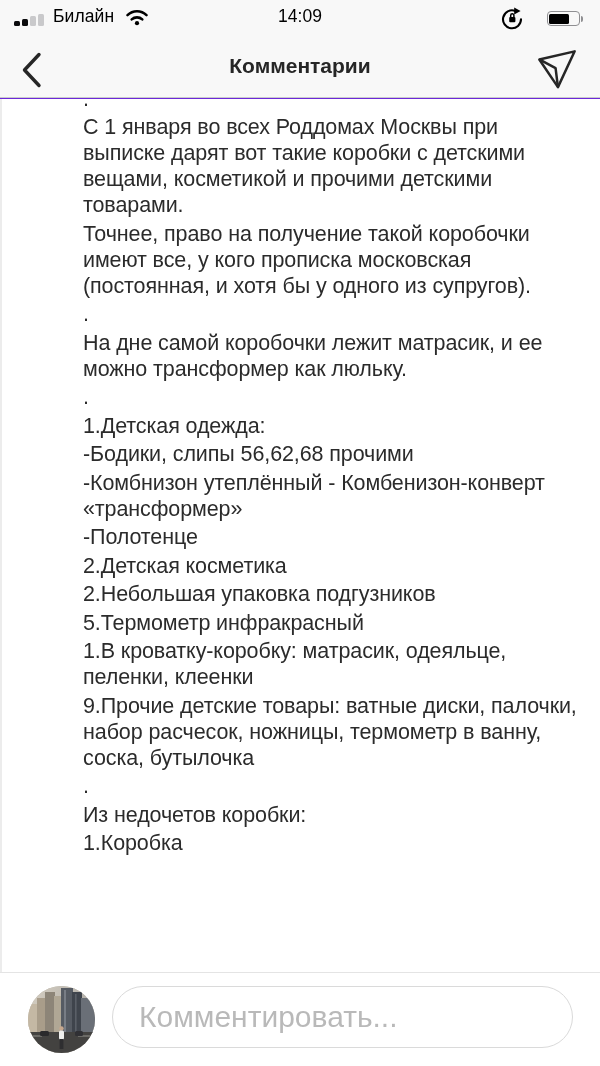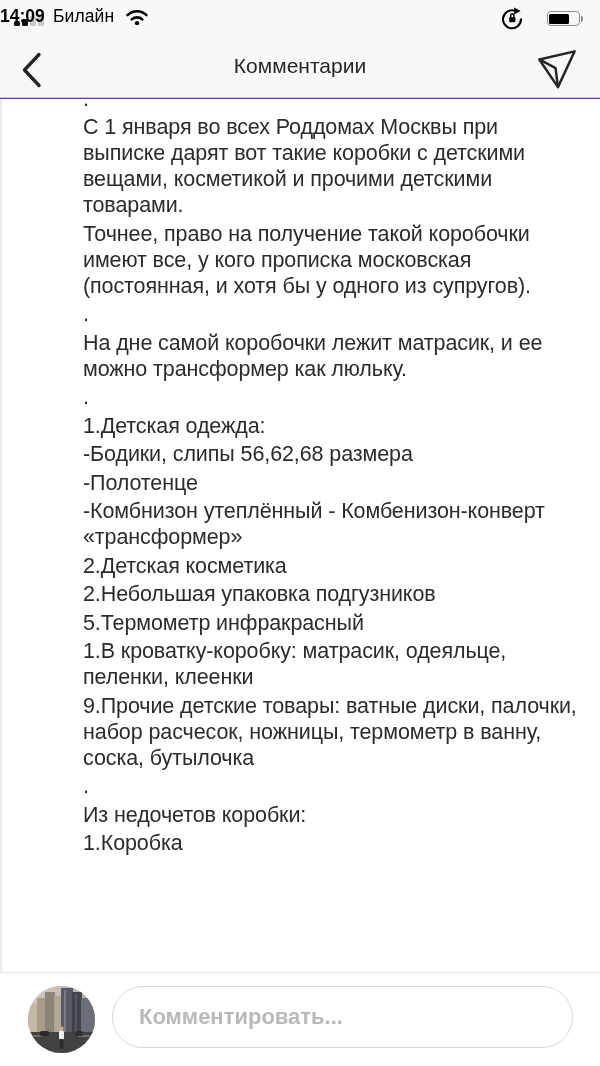--- a/index.html
+++ b/index.html
@@ -16,30 +16,30 @@
     position:absolute; top:0; left:0; right:0; height:98px;
     background:#f8f8f8; border-bottom:1px solid #c9cbcd; z-index:3;
   }
   .status-bar { position:absolute; top:0; left:0; right:0; height:40px; }
   .signal { position:absolute; left:14px; top:13px; display:flex; align-items:flex-end; gap:2.5px; height:13px; }
   .signal .bar { width:5.5px; border-radius:1.5px; background:#c9c9cb; }
   .signal .bar.filled { background:#0b0b0d; }
   .sb1{height:5px;} .sb2{height:7.5px;} .sb3{height:10px;} .sb4{height:12.5px;}
   .carrier { position:absolute; left:53px; top:6px; font-size:17.5px; letter-spacing:0.1px; color:#000; }
   .wifi { position:absolute; left:125px; top:8px; }
-  .clock { position:absolute; left:0; right:0; top:6px; text-align:left; font-size:17.5px; font-weight:700; color:#000; }
+  .clock { position:absolute; left:0; right:0; top:6px; text-align:center; font-size:17.5px; font-weight:400; color:#000; }
   .rot-lock { position:absolute; right:75px; top:6px; }
   .battery { position:absolute; right:17px; top:11px; display:flex; align-items:center; }
   .battery .shell { width:33px; height:15px; border:1.5px solid #8f8f92; border-radius:4px; padding:1.5px; }
   .battery .fill { height:100%; background:#000; border-radius:1.5px; }
   .battery .nub { width:2.5px; height:6px; background:#8f8f92; border-radius:0 2px 2px 0; margin-left:1px; }
 
   .nav-header { position:absolute; top:40px; left:0; right:0; height:58px; }
   .back-btn { position:absolute; left:10px; top:8px; width:44px; height:44px; display:flex; align-items:center; justify-content:center; cursor:pointer; }
-  .nav-title { position:absolute; left:0; right:0; top:14px; text-align:center; font-size:21px; font-weight:400; color:#262626; }
+  .nav-title { position:absolute; left:0; right:0; top:14px; text-align:center; font-size:21px; font-weight:700; color:#262626; }
   .share-btn { position:absolute; right:18px; top:4px; width:50px; height:50px; display:flex; align-items:center; justify-content:center; cursor:pointer; }
 
   
   .comments-area {
     position:absolute; top:99px; left:0; right:0; bottom:94px;
     background:#fff; overflow:hidden;
     box-shadow: inset 2px 0 0 #ececec;
   }
   .comment-text {
     margin:-16px 0 0 83px; width:494px;
@@ -55,23 +55,22 @@
   .avatar {
     position:absolute; left:28px; top:13px; width:67px; height:67px;
     border-radius:50%; overflow:hidden; cursor:pointer; background:#b8b3a9;
   }
   .pill {
     position:absolute; left:112px; top:13px; width:461px; height:62px;
     border:1.5px solid #dadada; border-radius:31px; background:#fff;
   }
   .pill input {
     width:100%; height:100%; border:none; outline:none; background:transparent;
-    border-radius:31px; padding:0 26px; font-size:22px; color:#262626;
+    border-radius:31px; padding:0 26px; font-size:30px; color:#262626;
     font-family:"Liberation Sans", sans-serif;
-    font-weight:bold;
   }
   .pill input::placeholder { color:#b9b9b9; opacity:1; }
 
   svg { display:block; }
 </style>
 </head>
 <body>
 
 <div class="phone">
 
@@ -130,23 +129,23 @@
 
   <div class="comments-area">
     <div class="comment-text">
       <p>.</p>
       <p>С 1 января во всех Роддомах Москвы при выписке дарят вот такие коробки с детскими вещами, косметикой и прочими детскими товарами.</p>
       <p>Точнее, право на получение такой коробочки имеют все, у кого прописка московская (постоянная, и хотя бы у одного из супругов).</p>
       <p>.</p>
       <p>На дне самой коробочки лежит матрасик, и ее можно трансформер как люльку.</p>
       <p>.</p>
       <p>1.Детская одежда:</p>
-      <p>-Бодики, слипы 56,62,68 размера</p>
+      <p>-Бодики, слипы 56,62,68 прочими</p>
+      <p>-Комбнизон утеплённый - Комбенизон-конверт «трансформер»</p>
       <p>-Полотенце</p>
-      <p>-Комбнизон утеплённый - Комбенизон-конверт «трансформер»</p>
       <p>2.Детская косметика</p>
       <p>2.Небольшая упаковка подгузников</p>
       <p>5.Термометр инфракрасный</p>
       <p>1.В кроватку-коробку: матрасик, одеяльце, пеленки, клеенки</p>
       <p>9.Прочие детские товары: ватные диски, палочки, набор расчесок, ножницы, термометр в ванну, соска, бутылочка</p>
       <p>.</p>
       <p>Из недочетов коробки:</p>
       <p>1.Коробка</p>
     </div>
   </div>

